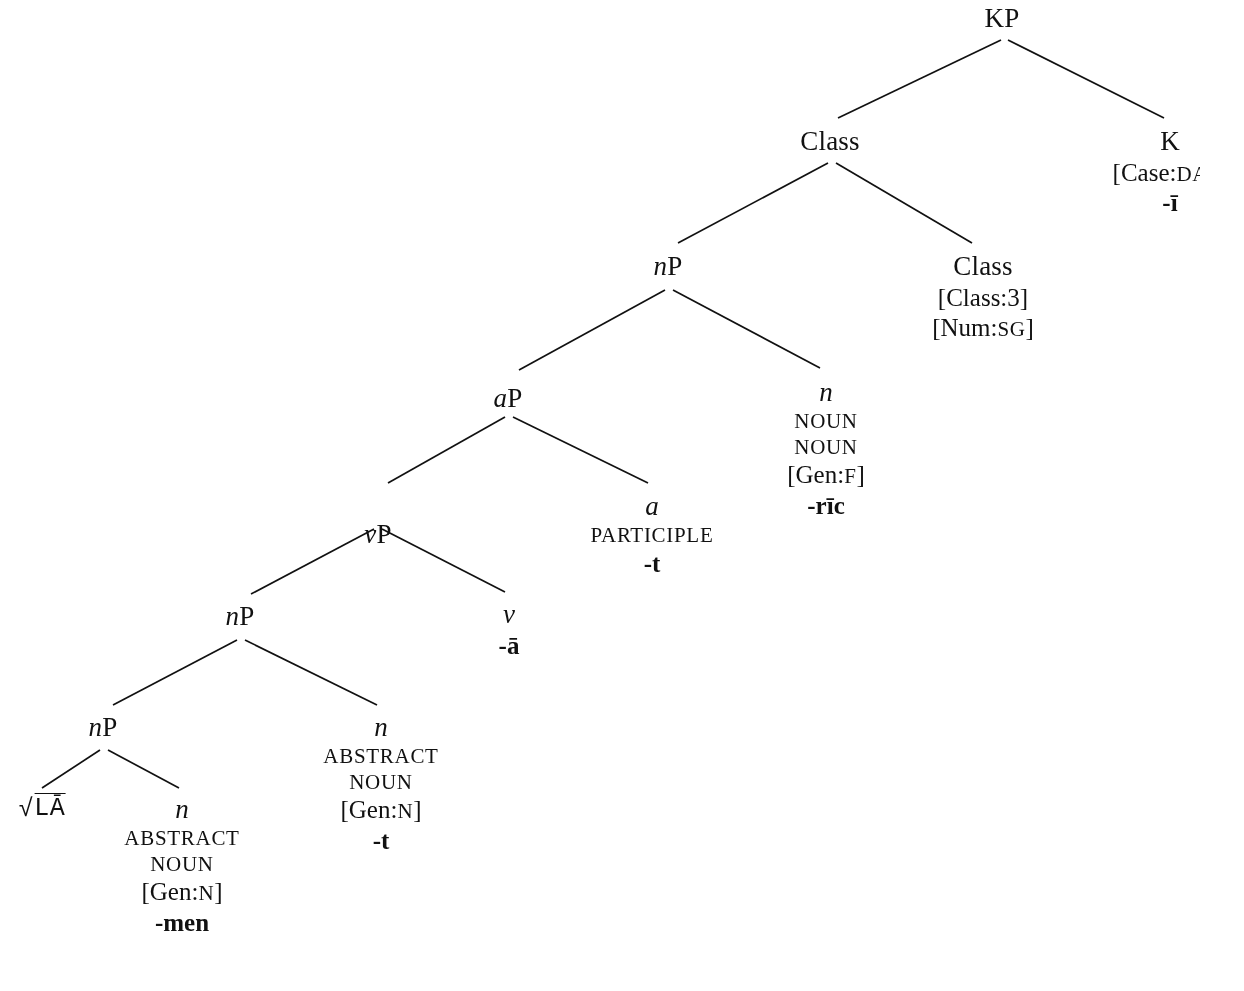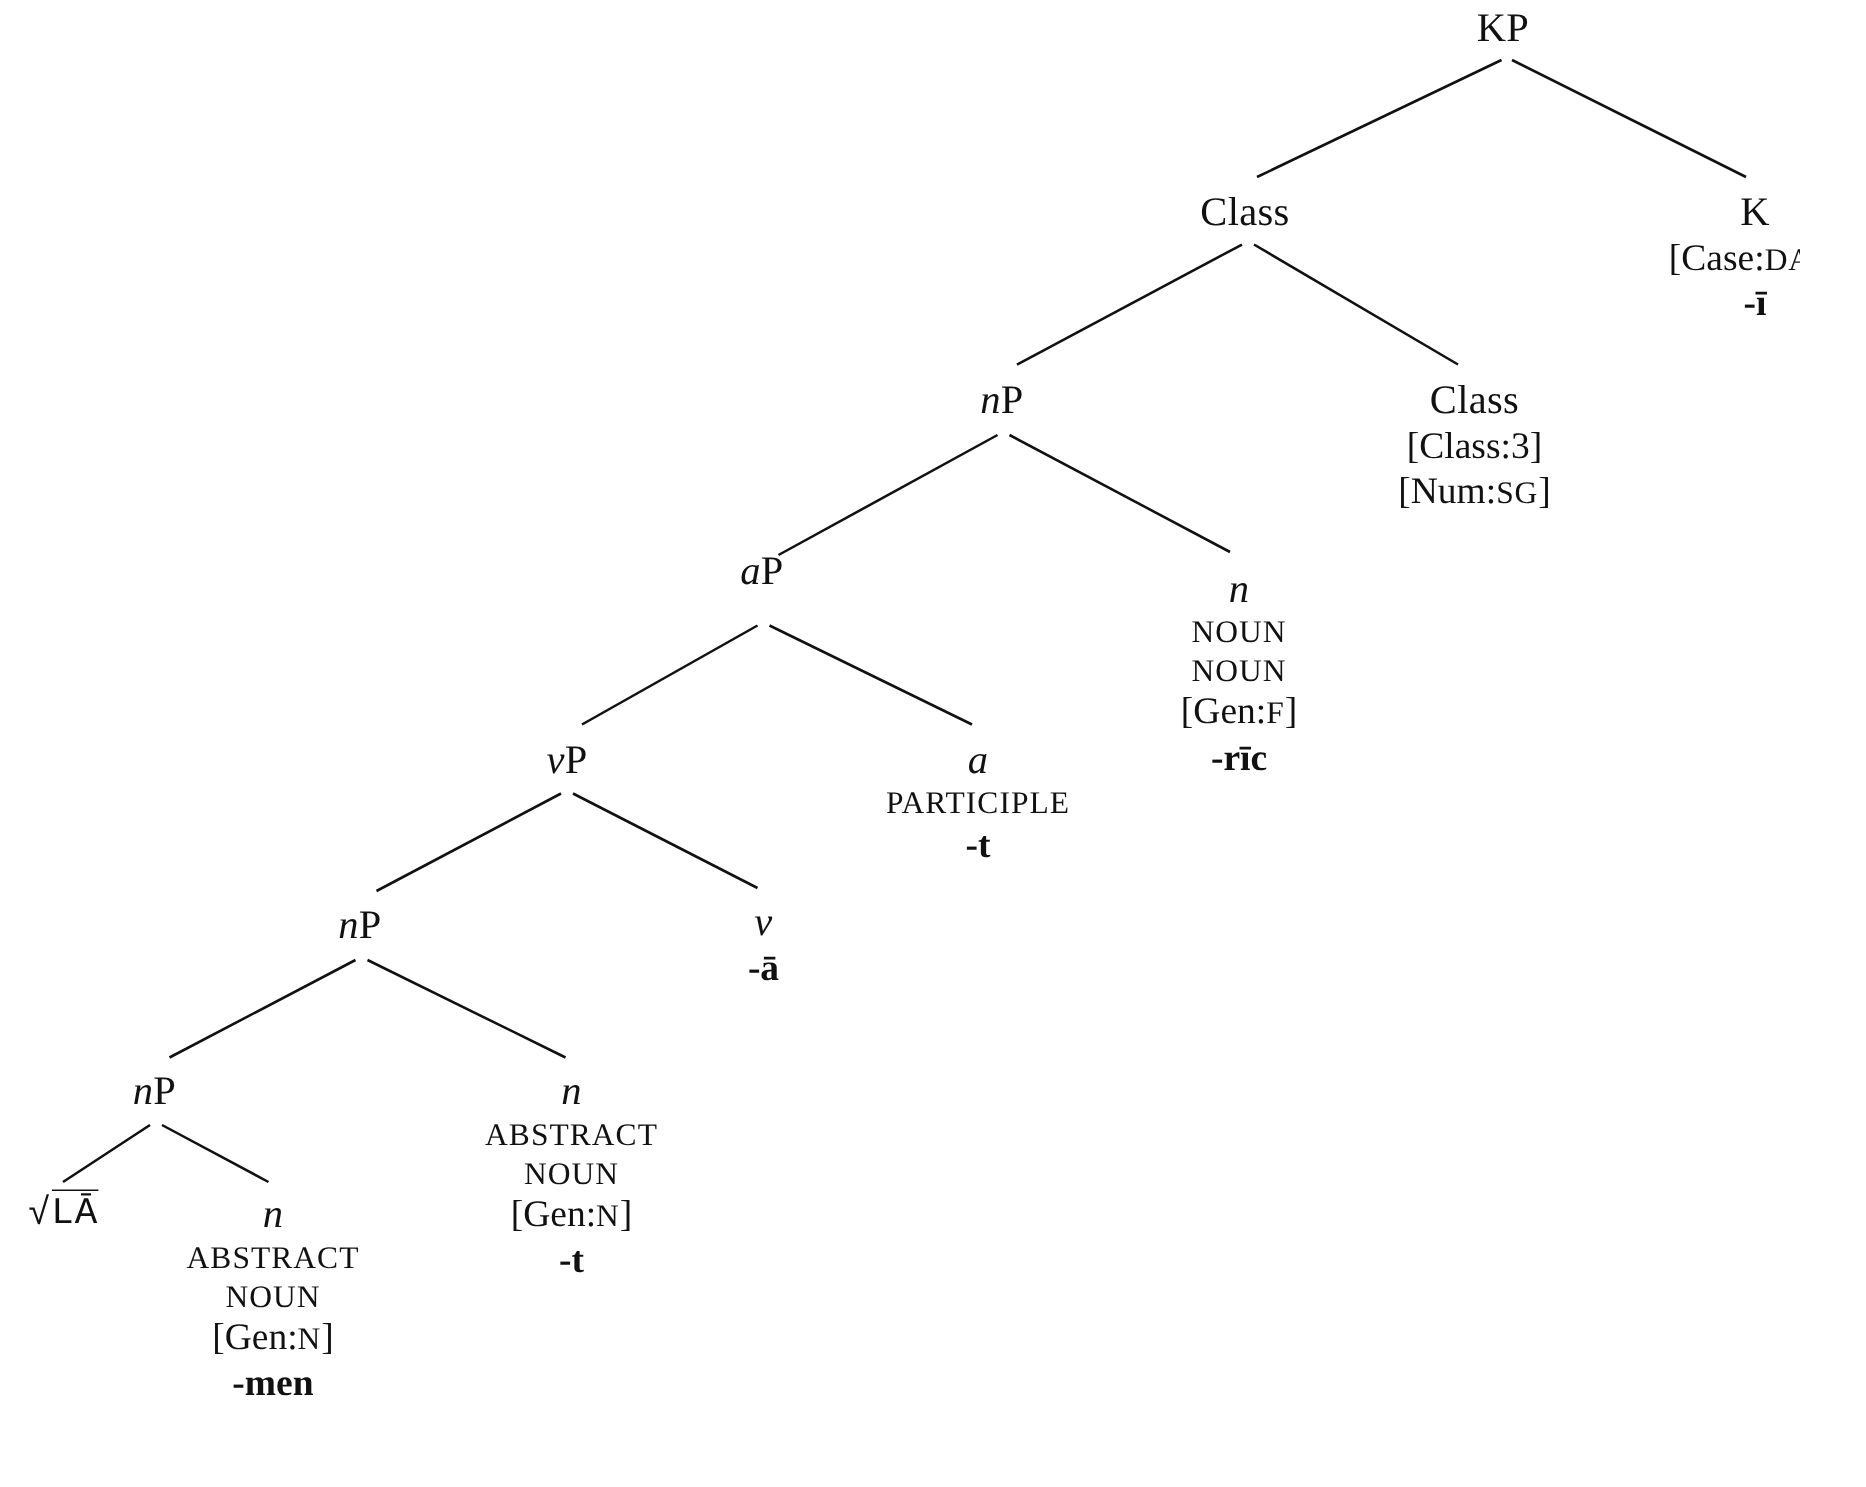--- a/index.html
+++ b/index.html
@@ -121,33 +121,33 @@
   <div class="node" style="left:668px; top:250px;">
     <div class="lab"><span class="it">n</span>P</div>
   </div>
 
   <div class="node" style="left:983px; top:250px;text-align:center;">
     <div class="lab">Class</div>
     <div class="feat">[Class:3]</div>
     <div class="feat">[Num:<span class="sc">SG</span>]</div>
   </div>
 
-  <div class="node" style="left:508px; top:364px;">
+  <div class="node" style="left:508px; top:382px;">
     <div class="lab"><span class="it">a</span>P</div>
   </div>
 
   <div class="node" style="left:826px; top:376px;">
     <div class="lab"><span class="it">n</span></div>
     <div class="sc-line">NOUN</div>
     <div class="sc-line">NOUN</div>
     <div class="feat">[Gen:<span class="sc">F</span>]</div>
     <div class="morph">-rīc</div>
   </div>
 
-  <div class="node" style="left:378px; top:490px;">
+  <div class="node" style="left:378px; top:518px;">
     <div class="lab"><span class="it">v</span>P</div>
   </div>
 
   <div class="node" style="left:652px; top:490px;">
     <div class="lab"><span class="it">a</span></div>
     <div class="sc-line">PARTICIPLE</div>
     <div class="morph">-t</div>
   </div>
 
   <div class="node" style="left:240px; top:600px;">

